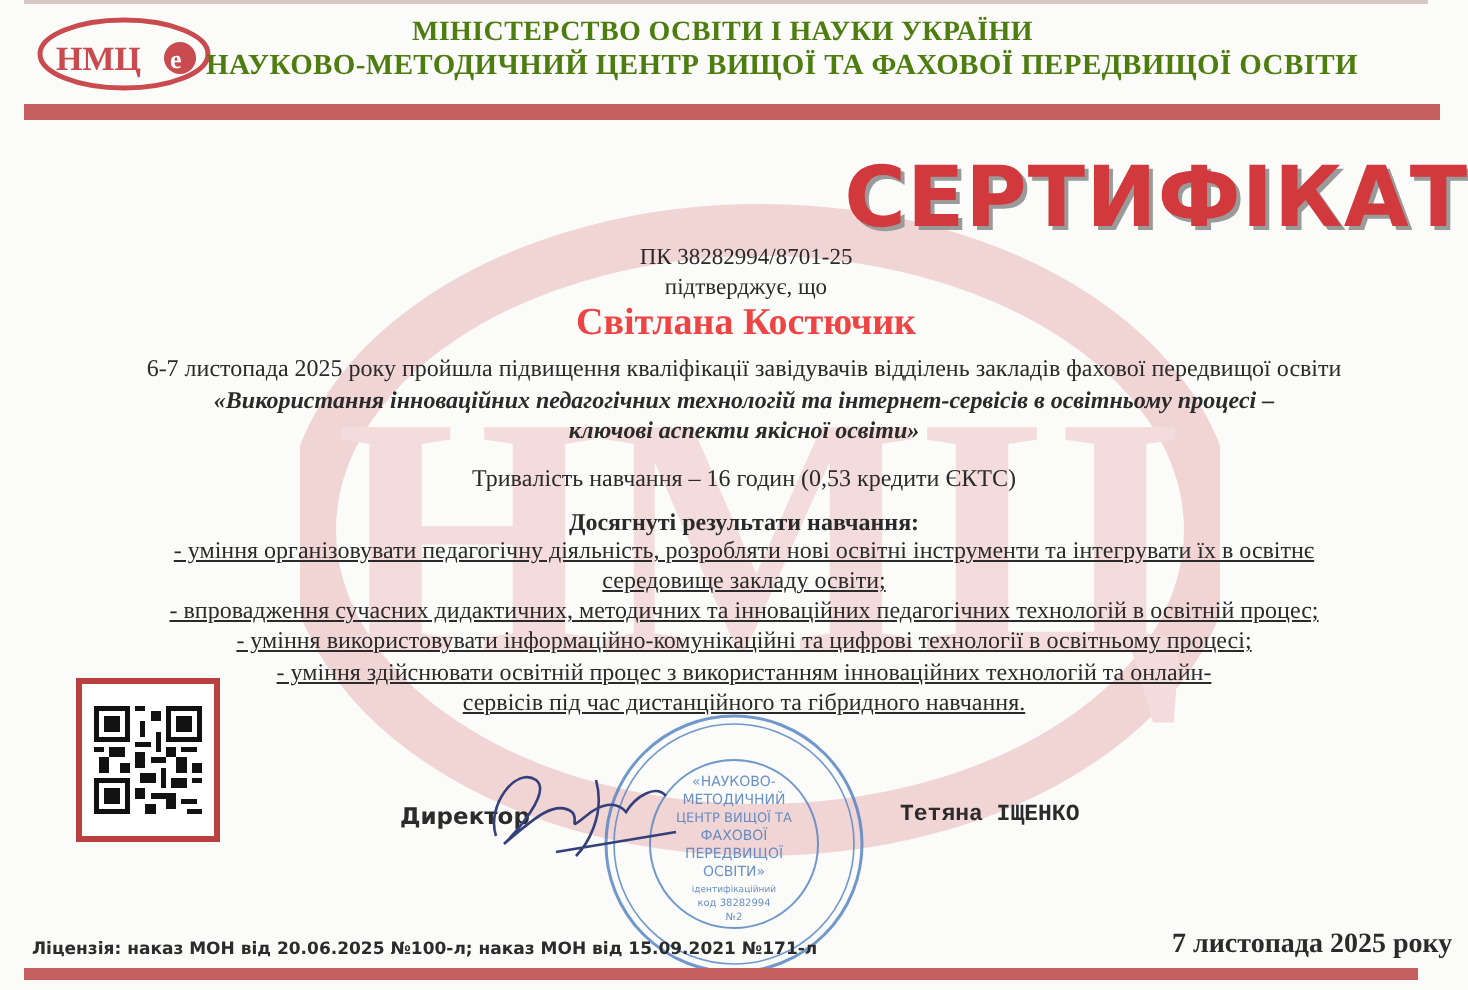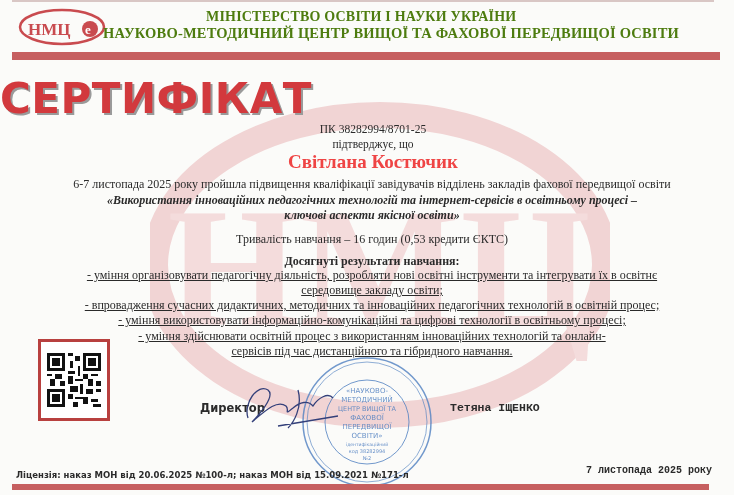--- a/index.html
+++ b/index.html
@@ -9,21 +9,21 @@
   .watermark { position: absolute; left: 150px; top: 100px; width: 460px; height: 330px; pointer-events: none; }
 
   .top-line { position: absolute; left: 12px; right: 20px; top: 0px; height: 2px; background: #d9c7c5; }
 
   .logo { position: absolute; left: 18px; top: 8px; width: 90px; height: 38px; }
   .hdr1, .hdr2 { position: absolute; font-family: Liberation Serif, serif; font-weight: bold; color: #4d7c0f; white-space: nowrap; letter-spacing: 0.2px; }
   .hdr1 { left: 206px; top: 9px; font-size: 14px; }
   .hdr2 { left: 103px; top: 25px; font-size: 14.5px; }
   .band-top2 { position: absolute; left: 12px; width: 708px; top: 52px; height: 8px; background: #c65f60; }
 
-  .title { position: absolute; left: 0; right: 0; top: 74px; text-align: left; font-family: "DejaVu Sans", sans-serif; font-weight: bold; font-size: 42px; color: #d2393d; letter-spacing: 0.5px; text-shadow: 2px 2px 0 #9a9a9a; }
+  .title { position: absolute; left: 0; right: 0; top: 74px; text-align: right; font-family: "DejaVu Sans", sans-serif; font-weight: bold; font-size: 42px; color: #d2393d; letter-spacing: 0.5px; text-shadow: 2px 2px 0 #9a9a9a; }
 
   .center { position: absolute; left: 12px; right: 0; text-align: center; white-space: nowrap; }
   .num { top: 123px; font-size: 11.5px; }
   .confirms { top: 138px; font-size: 11.5px; }
   .name { top: 151px; font-size: 19px; font-weight: bold; color: #ef4444; }
   .desc { top: 177px; font-size: 12px; left: 10px; }
   .course1 { top: 193px; font-size: 12px; font-weight: bold; font-style: italic; left: 10px; }
   .course2 { top: 208px; font-size: 12px; font-weight: bold; font-style: italic; left: 10px; }
   .duration { top: 232px; font-size: 12px; left: 10px; }
   .results-h { top: 254px; font-size: 12px; font-weight: bold; left: 10px; }
@@ -32,21 +32,21 @@
   .r4a { top: 329px; } .r4b { top: 344px; }
   .qr-box { position: absolute; left: 38px; top: 339px; width: 72px; height: 82px; background: #b8403f; padding: 3px; }
   .qr-inner { width: 100%; height: 100%; background: #fff; display: flex; align-items: center; justify-content: center; }
 
   .director { position: absolute; left: 200px; top: 401px; font-family: "DejaVu Sans", sans-serif; font-weight: bold; font-size: 11.5px; color: #2b2b2b; }
   .signer { position: absolute; left: 450px; top: 401px; font-family: Liberation Mono, monospace; font-weight: bold; font-size: 11.5px; color: #2b2b2b; }
   .seal { position: absolute; left: 300px; top: 355px; width: 134px; height: 134px; }
   .signature { position: absolute; left: 238px; top: 378px; width: 120px; height: 58px; }
 
   .license { position: absolute; left: 16px; top: 470px; font-family: "DejaVu Sans", sans-serif; font-weight: bold; font-size: 8.5px; color: #2b2b2b; white-space: nowrap; }
-  .date { position: absolute; left: 586px; top: 465px; font-family: Liberation Mono, monospace; font-weight: bold; font-size: 10px; color: #2b2b2b; white-space: nowrap; }
+  .date { position: absolute; left: 586px; top: 465px; font-family: Liberation Serif, serif; font-weight: bold; font-size: 14px; color: #2b2b2b; white-space: nowrap; }
   .band-bottom { position: absolute; left: 12px; width: 697px; top: 484px; height: 6px; background: #c65f60; }
 </style>
 </head>
 <body>
 
 <svg class="watermark" viewBox="0 0 460 330">
   <ellipse cx="230" cy="165" rx="225" ry="150" fill="none" stroke="#f1d4d4" stroke-width="26"></ellipse>
   <text x="230" y="225" text-anchor="middle" font-family="Liberation Serif, serif" font-size="170" font-weight="bold" fill="#f4dcdc">НМЦ</text>
 </svg>
 

